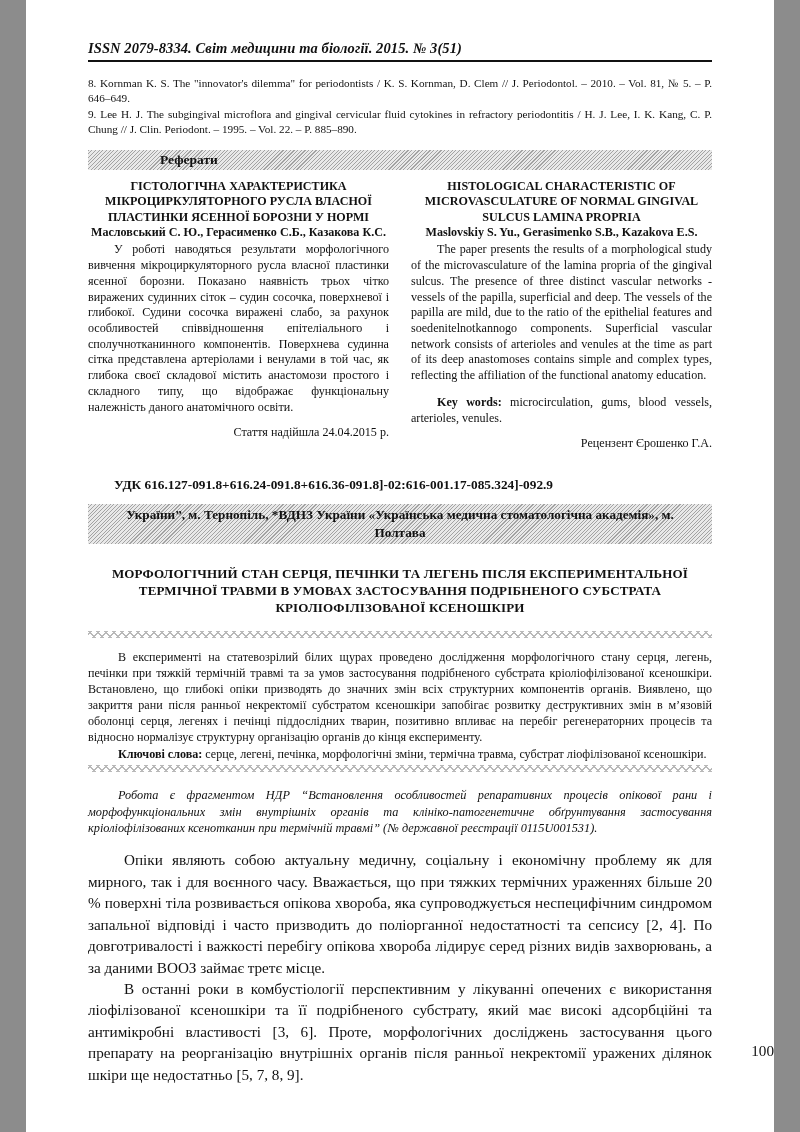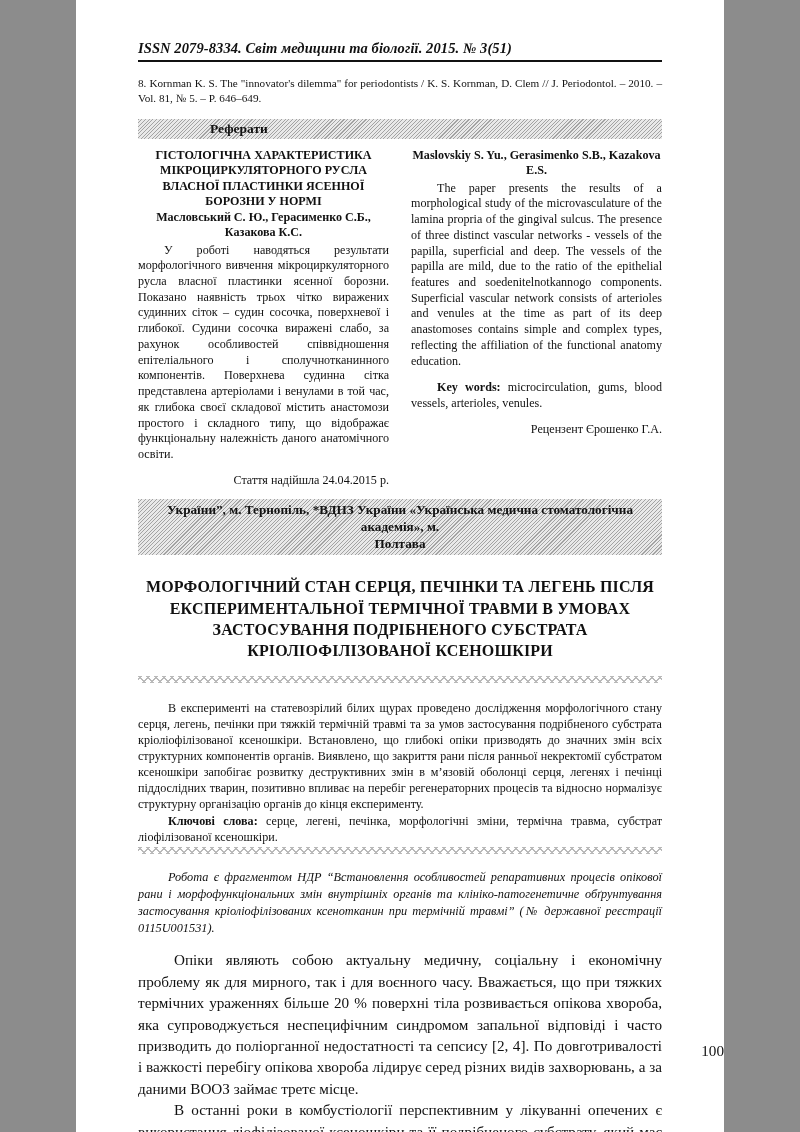--- a/index.html
+++ b/index.html
@@ -3,21 +3,21 @@
 <meta charset="utf-8">
 <title>Journal Page</title>
 <style>
   html, body {
     margin: 0;
     padding: 0;
     background: #8c8c8c;
   }
   .page {
     position: relative;
-    width: 648px;
+    width: 748px;
     height: 1132px;
     margin: 0 auto;
     background: #ffffff;
     font-family: "Liberation Serif", "DejaVu Serif", serif;
     color: #111111;
     box-sizing: border-box;
     overflow: hidden;
   }
   .content {
     position: absolute;
@@ -132,21 +132,21 @@
     font-size: 13.2px;
     line-height: 1.30;
   }
   .affil-line.first { text-align: center; }
 
   
   .main-title {
     margin-top: 21px;
     text-align: center;
     font-weight: bold;
-    font-size: 16px;
+    font-size: 13px;
     line-height: 1.34;
     letter-spacing: 0.15px;
   }
 
   
   .wave {
     height: 7px;
     background-repeat: repeat-x;
     background-size: 8px 7px;
   }
@@ -163,21 +163,21 @@
       linear-gradient(45deg, transparent 46%, #b9b9b9 46%, #b9b9b9 56%, transparent 56%),
       linear-gradient(-45deg, transparent 46%, #b9b9b9 46%, #b9b9b9 56%, transparent 56%);
     background-size: 8px 7px, 8px 7px;
     background-position: 0 0, 4px 0;
   }
   .ua-abstract {
     font-size: 12.1px;
     line-height: 1.32;
     text-align: justify;
     text-indent: 30px;
-    margin: 18px 0 0 0;
+    margin: 12px 0 0 0;
   }
   .ua-keys {
     font-size: 12.1px;
     line-height: 1.32;
     text-align: justify;
     text-indent: 30px;
     margin: 1px 0 2px 0;
   }
 
   
@@ -214,44 +214,47 @@
 <body>
 
 <div class="page">
   <div class="content">
 
     <div class="runhead">ISSN 2079-8334. Світ медицини та біології. 2015. № 3(51)</div>
     <div class="runhead-rule"></div>
 
     <div class="refs">
       <p>8. Kornman K. S. The "innovator's dilemma" for periodontists / K. S. Kornman, D. Clem // J. Periodontol. – 2010. – Vol. 81, № 5. – P. 646–649.</p>
+      <p>9. Lee H. J. The subgingival microflora and gingival cervicular fluid cytokines in refractory periodontitis / H. J. Lee, I. K. Kang, C. P. Chung // J. Clin. Periodont. – 1995. – Vol. 22. – P. 885–890.</p>
     </div>
 
     <div class="referaty-band hatch">
       <span>Реферати</span>
     </div>
 
     <div class="abstract-cols">
 
       <div class="col">
         <div class="ab-title">ГІСТОЛОГІЧНА ХАРАКТЕРИСТИКА МІКРОЦИРКУЛЯТОРНОГО РУСЛА ВЛАСНОЇ ПЛАСТИНКИ ЯСЕННОЇ БОРОЗНИ У НОРМІ</div>
         <div class="ab-authors">Масловський С. Ю., Герасименко С.Б., Казакова К.С.</div>
         <div class="ab-body">У роботі наводяться результати морфологічного вивчення мікроциркуляторного русла власної пластинки ясенної борозни. Показано наявність трьох чітко виражених судинних сіток – судин сосочка, поверхневої і глибокої. Судини сосочка виражені слабо, за рахунок особливостей співвідношення епітеліального і сполучнотканинного компонентів. Поверхнева судинна сітка представлена артеріолами і венулами в той час, як глибока своєї складової містить анастомози простого і складного типу, що відображає функціональну належність даного анатомічного освіти.</div>
         <div class="ab-foot">Стаття надійшла 24.04.2015 р.</div>
       </div>
 
       <div class="col">
+        <div class="ab-title">HISTOLOGICAL CHARACTERISTIC OF MICROVASCULATURE OF NORMAL GINGIVAL SULCUS LAMINA PROPRIA</div>
         <div class="ab-authors">Maslovskiy S. Yu., Gerasimenko S.B., Kazakova E.S.</div>
         <div class="ab-body">The paper presents the results of a morphological study of the microvasculature of the lamina propria of the gingival sulcus. The presence of three distinct vascular networks - vessels of the papilla, superficial and deep. The vessels of the papilla are mild, due to the ratio of the epithelial features and soedenitelnotkannogo components. Superficial vascular network consists of arterioles and venules at the time as part of its deep anastomoses contains simple and complex types, reflecting the affiliation of the functional anatomy education.</div>
         <div class="ab-keys"><b>Key words:</b><span> microcirculation, gums, blood vessels, arterioles, venules.</span></div>
         <div class="ab-foot">Рецензент Єрошенко Г.А.</div>
       </div>
 
     </div>
 
+    <div class="udc">УДК 616.127-091.8+616.24-091.8+616.36-091.8]-02:616-001.17-085.324]-092.9</div>
 
     <div class="affil-box hatch">
       <div class="affil-line">України”, м. Тернопіль, *ВДНЗ України «Українська медична стоматологічна академія», м.</div>
       <div class="affil-line">Полтава</div>
     </div>
 
     <div class="main-title">МОРФОЛОГІЧНИЙ СТАН СЕРЦЯ, ПЕЧІНКИ ТА ЛЕГЕНЬ ПІСЛЯ ЕКСПЕРИМЕНТАЛЬНОЇ ТЕРМІЧНОЇ ТРАВМИ В УМОВАХ ЗАСТОСУВАННЯ ПОДРІБНЕНОГО СУБСТРАТА КРІОЛІОФІЛІЗОВАНОЇ КСЕНОШКІРИ</div>
 
     <div class="wave wave-top"></div>
     <div class="ua-abstract">В експерименті на статевозрілий білих щурах проведено дослідження морфологічного стану серця, легень, печінки при тяжкій термічній травмі та за умов застосування подрібненого субстрата кріоліофілізованої ксеношкіри. Встановлено, що глибокі опіки призводять до значних змін всіх структурних компонентів органів. Виявлено, що закриття рани після ранньої некректомії субстратом ксеношкіри запобігає розвитку деструктивних змін в м’язовій оболонці серця, легенях і печінці піддослідних тварин, позитивно впливає на перебіг регенераторних процесів та відносно нормалізує структурну організацію органів до кінця експерименту.</div>

